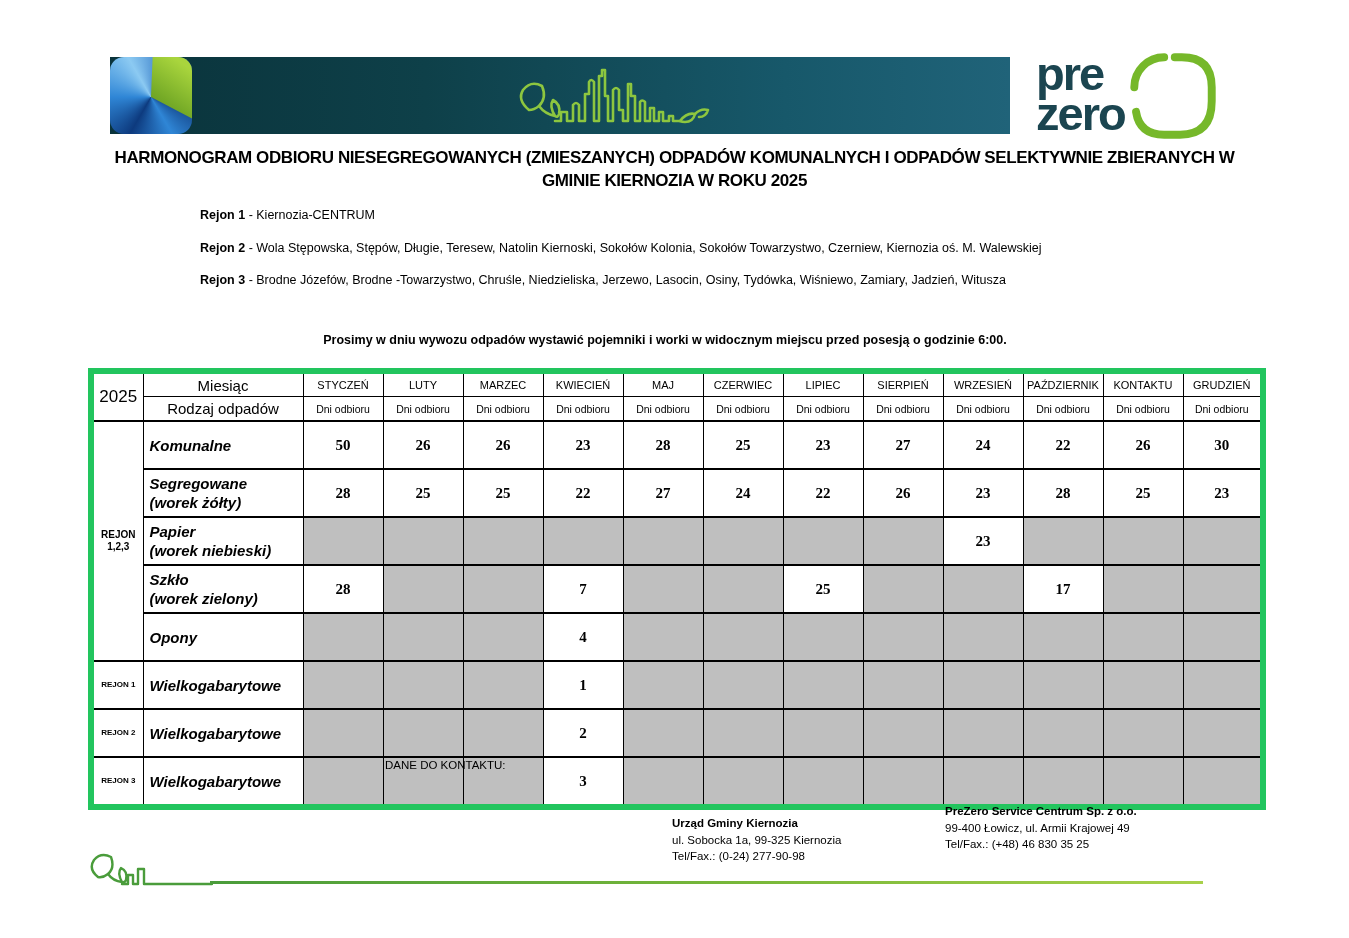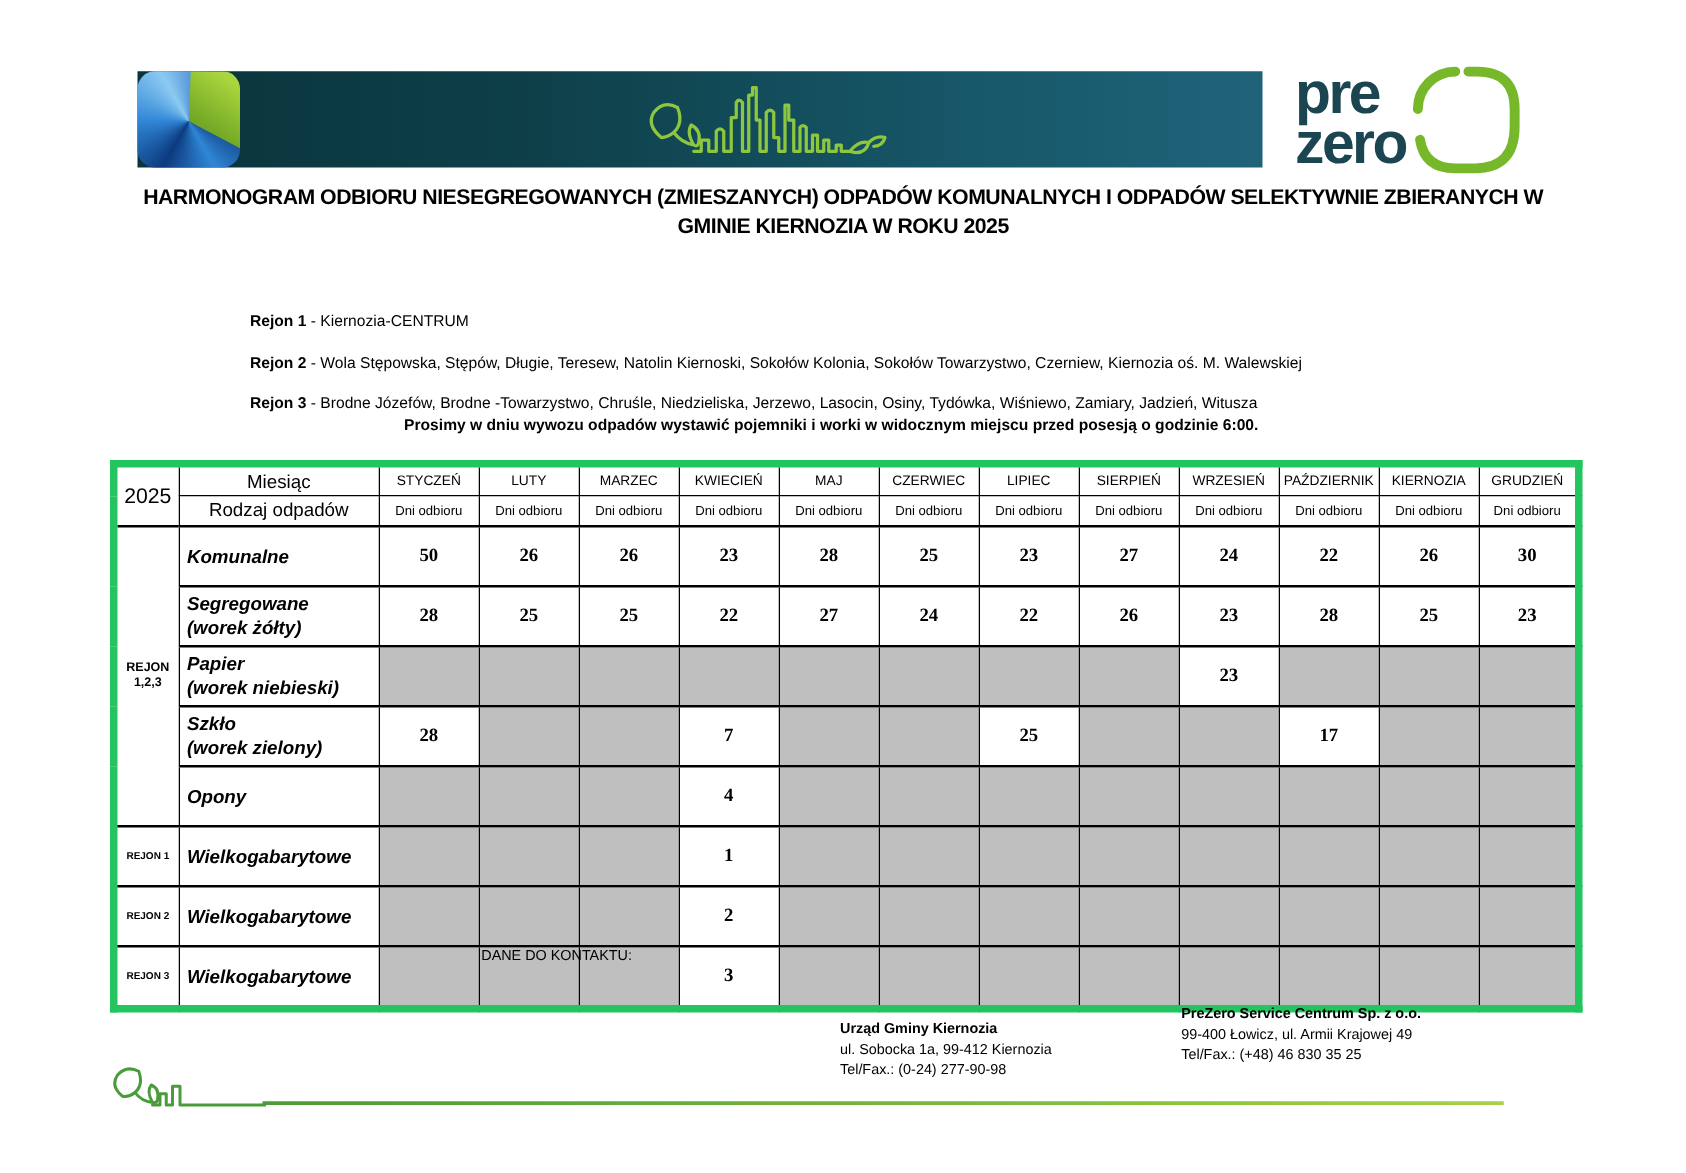--- a/index.html
+++ b/index.html
@@ -19,21 +19,21 @@
   
   .prezero{position:absolute;left:1036px;top:52px;display:flex;align-items:flex-start;}
   .prezero .words{display:flex;flex-direction:column;font-weight:700;font-size:47px;line-height:40px;
     letter-spacing:-2px;color:#1b4550;padding-top:2px;}
   .prezero svg{margin-left:4px;}
 
   
   .title{position:absolute;left:0;top:147px;width:100%;text-align:center;font-weight:700;
     font-size:17px;line-height:22.5px;letter-spacing:-0.4px;}
   .title .inner{display:inline-block;max-width:1120px;}
-  .rejon-line{position:absolute;left:200px;font-size:12.5px;white-space:nowrap;margin-top:42px;}
+  .rejon-line{position:absolute;left:200px;font-size:12.5px;white-space:nowrap;}
   .rejon-line b{font-weight:700;}
   .rejon-1{top:208px;} .rejon-2{top:241px;} .rejon-3{top:273px;}
   .notice{position:absolute;left:0;top:333px;width:1330px;text-align:center;font-weight:700;font-size:12.5px;}
 
   
   .sched{position:absolute;left:88px;top:368px;}
   table{border-collapse:collapse;table-layout:fixed;border:6px solid #22c55e;}
   th,td{border:1px solid #000;padding:0;overflow:hidden;}
   thead th{font-weight:400;background:#fff;}
   th.year{font-size:17px;}
@@ -134,21 +134,21 @@
             <th class="month">STYCZEŃ</th>
             <th class="month">LUTY</th>
             <th class="month">MARZEC</th>
             <th class="month">KWIECIEŃ</th>
             <th class="month">MAJ</th>
             <th class="month">CZERWIEC</th>
             <th class="month">LIPIEC</th>
             <th class="month">SIERPIEŃ</th>
             <th class="month">WRZESIEŃ</th>
             <th class="month">PAŹDZIERNIK</th>
-            <th class="month">KIERNOZIA</th>
+            <th class="month">KONTAKTU</th>
             <th class="month">GRUDZIEŃ</th>
           </tr>
           <tr>
             <th class="rodzaj">Rodzaj odpadów</th>
             <th class="dni">Dni odbioru</th>
             <th class="dni">Dni odbioru</th>
             <th class="dni">Dni odbioru</th>
             <th class="dni">Dni odbioru</th>
             <th class="dni">Dni odbioru</th>
             <th class="dni">Dni odbioru</th>
@@ -285,21 +285,21 @@
             <td class="num gray"></td>
             <td class="num gray"></td>
           </tr>
         </tbody>
     </table>
   </div>
 
   <div class="contact-heading">DANE DO KONTAKTU:</div>
   <div class="contact contact-1">
     <div class="c-name">Urząd Gminy Kiernozia</div>
-    <div>ul. Sobocka 1a, 99-412 Kiernozia</div>
+    <div>ul. Sobocka 1a, 99-325 Kiernozia</div>
     <div>Tel/Fax.: (0-24) 277-90-98</div>
   </div>
   <div class="contact contact-2">
     <div class="c-name">PreZero Service Centrum Sp. z o.o.</div>
     <div>99-400 Łowicz, ul. Armii Krajowej 49</div>
     <div>Tel/Fax.: (+48) 46 830 35 25</div>
   </div>
 
   <svg class="bottom-icon" width="125" height="36" viewBox="0 0 125 36">
     <g fill="none" stroke="#4a9c3b" stroke-width="2.4" stroke-linecap="round" stroke-linejoin="round">

